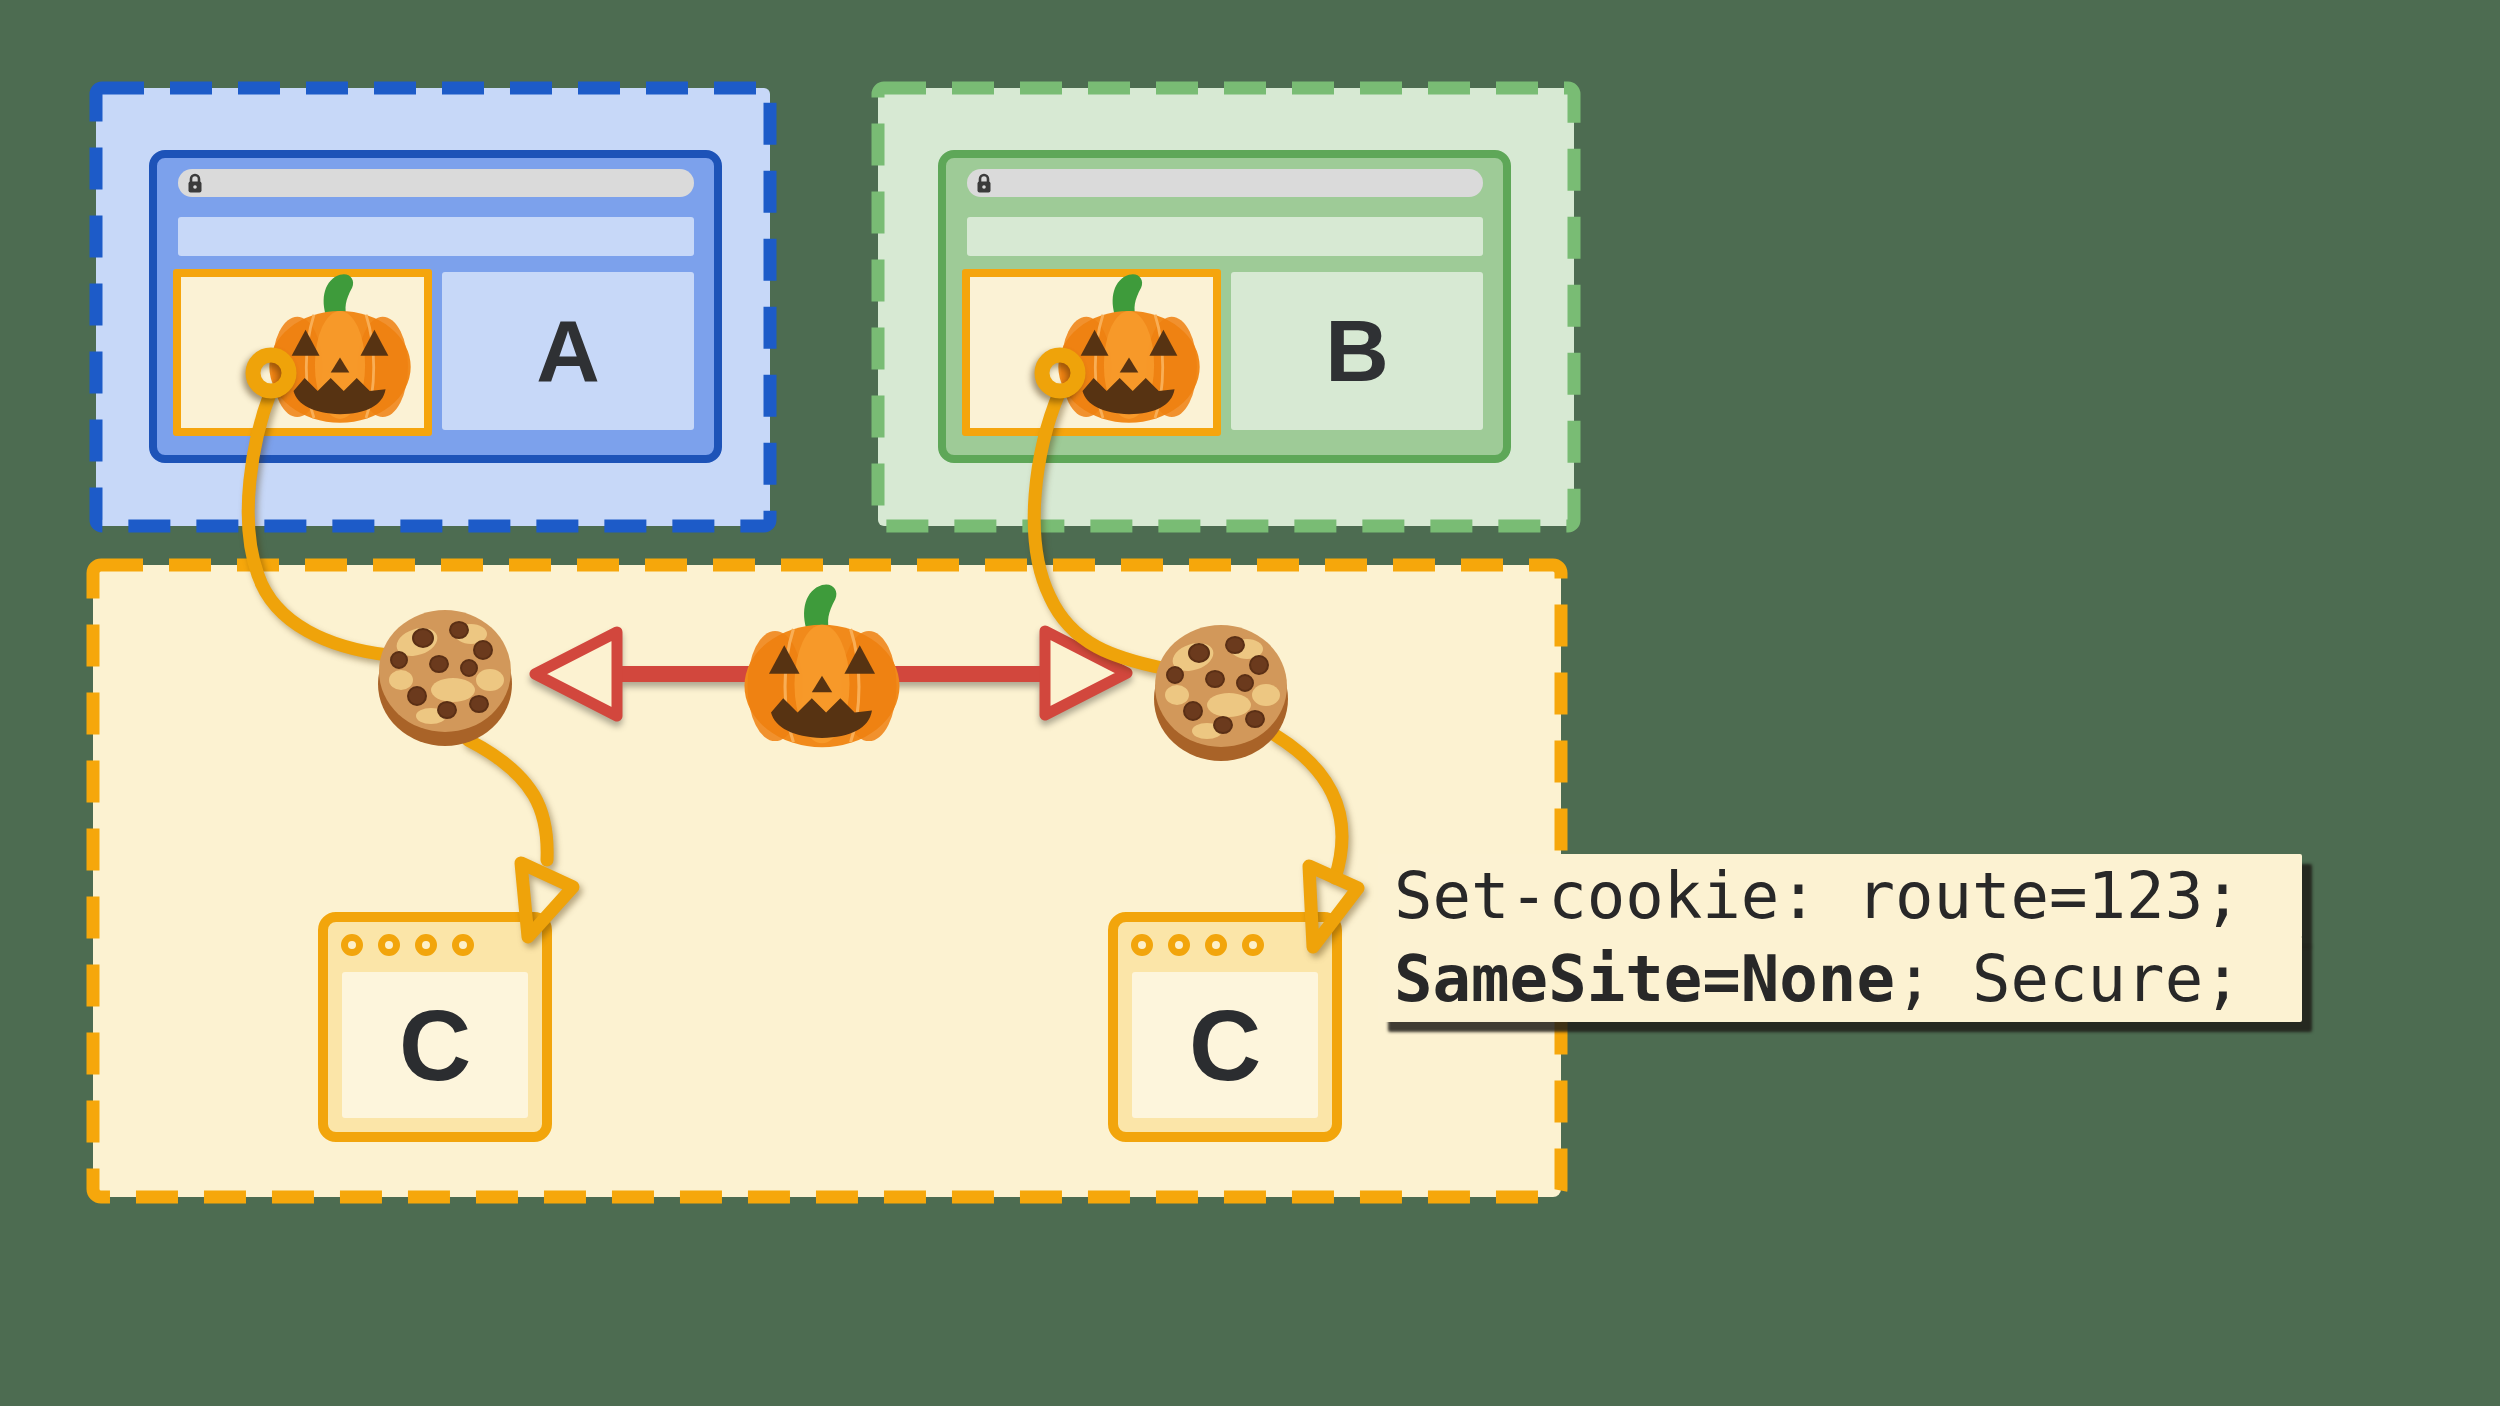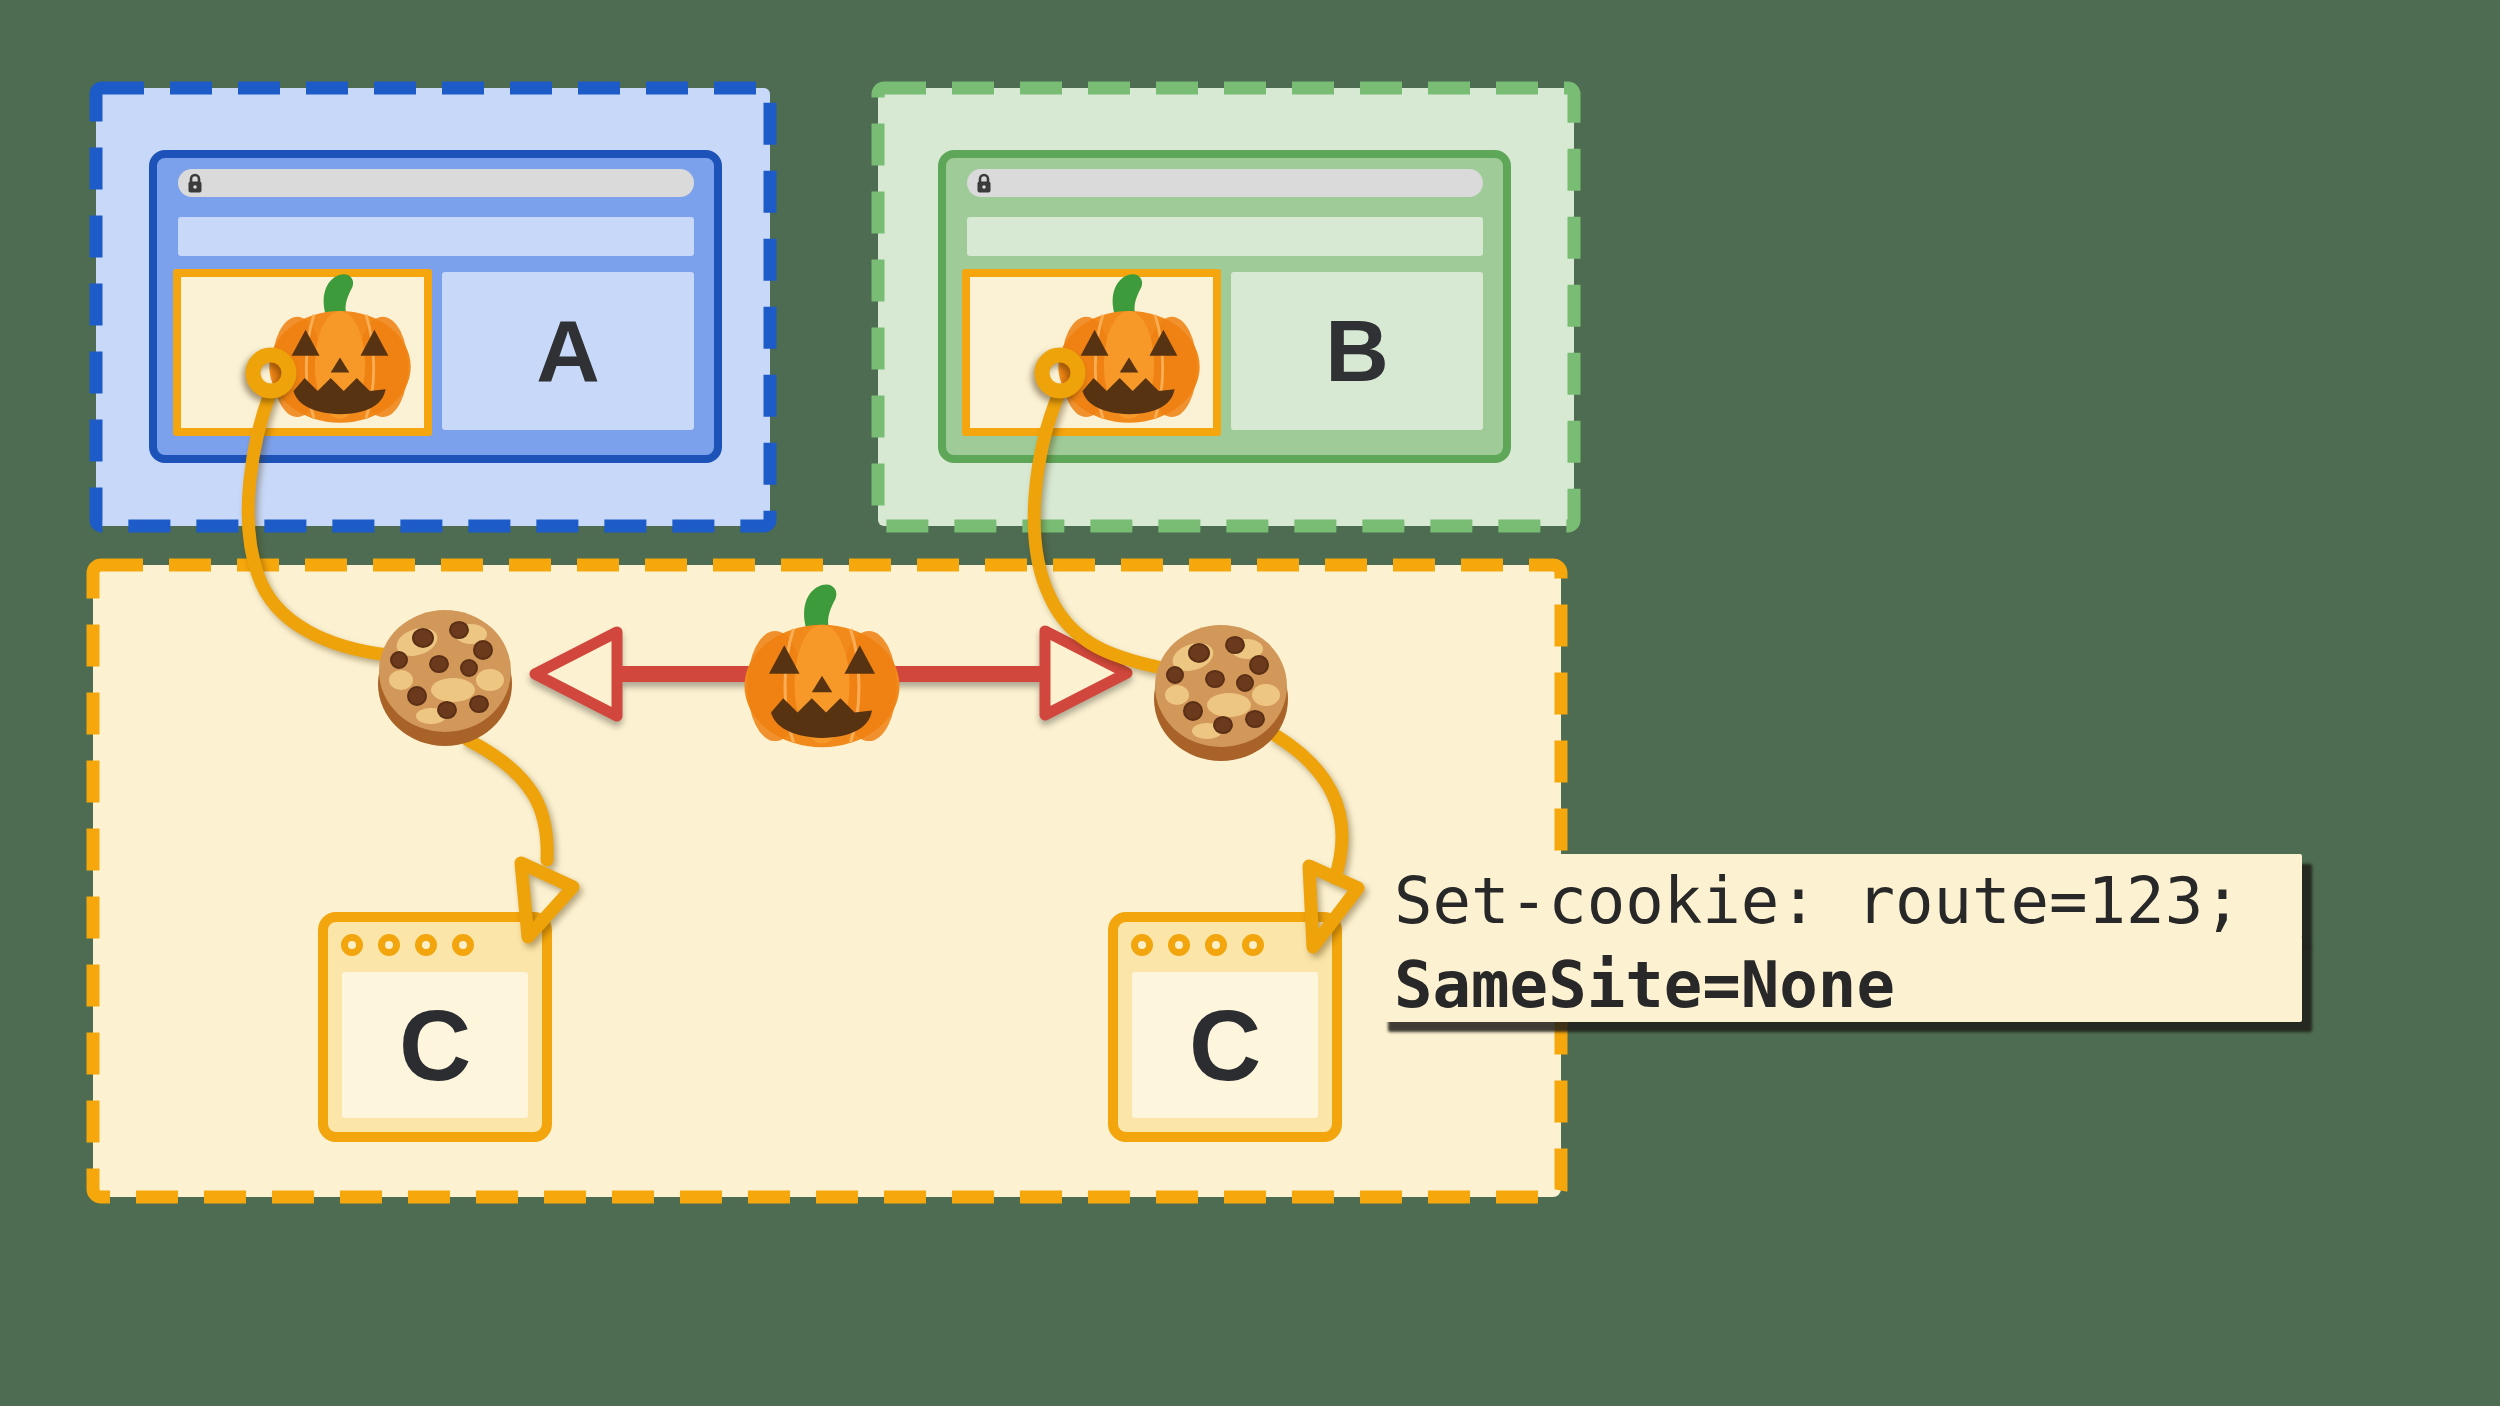--- a/index.html
+++ b/index.html
@@ -30,21 +30,21 @@
   .cwindow.left{left:318px;top:912px;}
   .cwindow.right{left:1108px;top:912px;}
   .cdots{position:absolute;left:13px;top:12px;display:flex;gap:15px;}
   .cdot{width:22px;height:22px;border-radius:50%;border:7px solid #f2a50c;background:#fdf0c9;box-sizing:border-box;}
   .cpanel{position:absolute;left:14px;top:50px;width:186px;height:146px;background:#fdf5dc;border-radius:3px;
           display:flex;align-items:center;justify-content:center;}
   .clabel{font-weight:bold;font-size:100px;color:#2b2d30;line-height:1;}
 
   
   .codebox{position:absolute;left:1378px;width:924px;height:84px;background:#fcf2d2;
-           box-shadow:10px 10px 3px rgba(30,28,24,.85);display:flex;align-items:flex-end;
+           box-shadow:10px 10px 3px rgba(30,28,24,.85);display:flex;align-items:center;
            padding-left:16px;box-sizing:border-box;border-radius:2px;
            font-family:"DejaVu Sans Mono","Liberation Mono",monospace;font-size:64px;color:#282828;white-space:pre;}
   .codebox.l1{top:854px;}
   .codebox.l2{top:936px;height:86px;}
   .codebox b{font-weight:bold;}
 
   .lockglyph{flex:0 0 auto;}
 </style>
 </head>
 <body>
@@ -155,21 +155,21 @@
       <span class="cdot"></span>
       <span class="cdot"></span>
       <span class="cdot"></span>
     </div>
     <div class="cpanel">
       <span class="clabel">C</span>
     </div>
   </div>
 
   <div class="codebox l1"><span>Set-cookie: route=123;</span></div>
-  <div class="codebox l2"><b>SameSite=None</b></div>
+  <div class="codebox l2"><b>SameSite=None</b><span>; Secure;</span></div>
 
   <svg class="layer" width="2500" height="1406" viewBox="0 0 2500 1406">
 
     <use href="#pumpkin" transform="translate(340,365) scale(0.93)"></use>
     <use href="#pumpkin" transform="translate(1129,365) scale(0.93)"></use>
 
     <g fill="none" stroke="#efa30a" stroke-width="13" stroke-linecap="round" stroke-linejoin="round" style="filter:drop-shadow(3px 4px 3px rgba(70,45,0,.38));">
       <path d="M 271 391 C 252 440 238 520 258 575 C 275 625 330 648 388 655"></path>
       <path d="M 468 740 C 536 775 549 812 547 860"></path>
       <path d="M 521 863 L 573 887 L 528 937 Z"></path>

